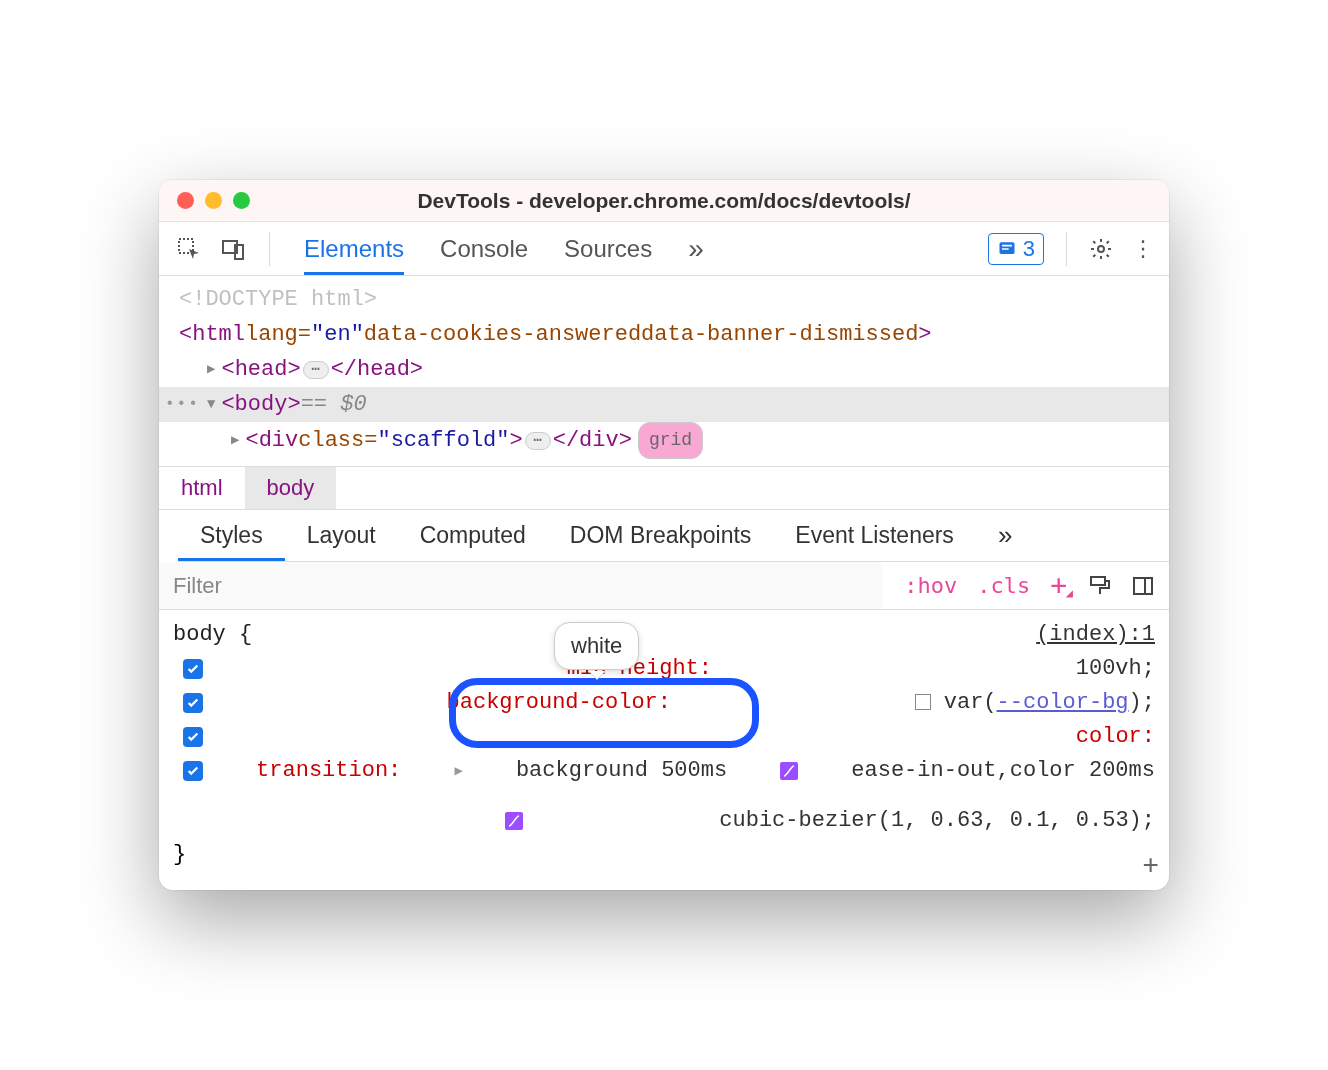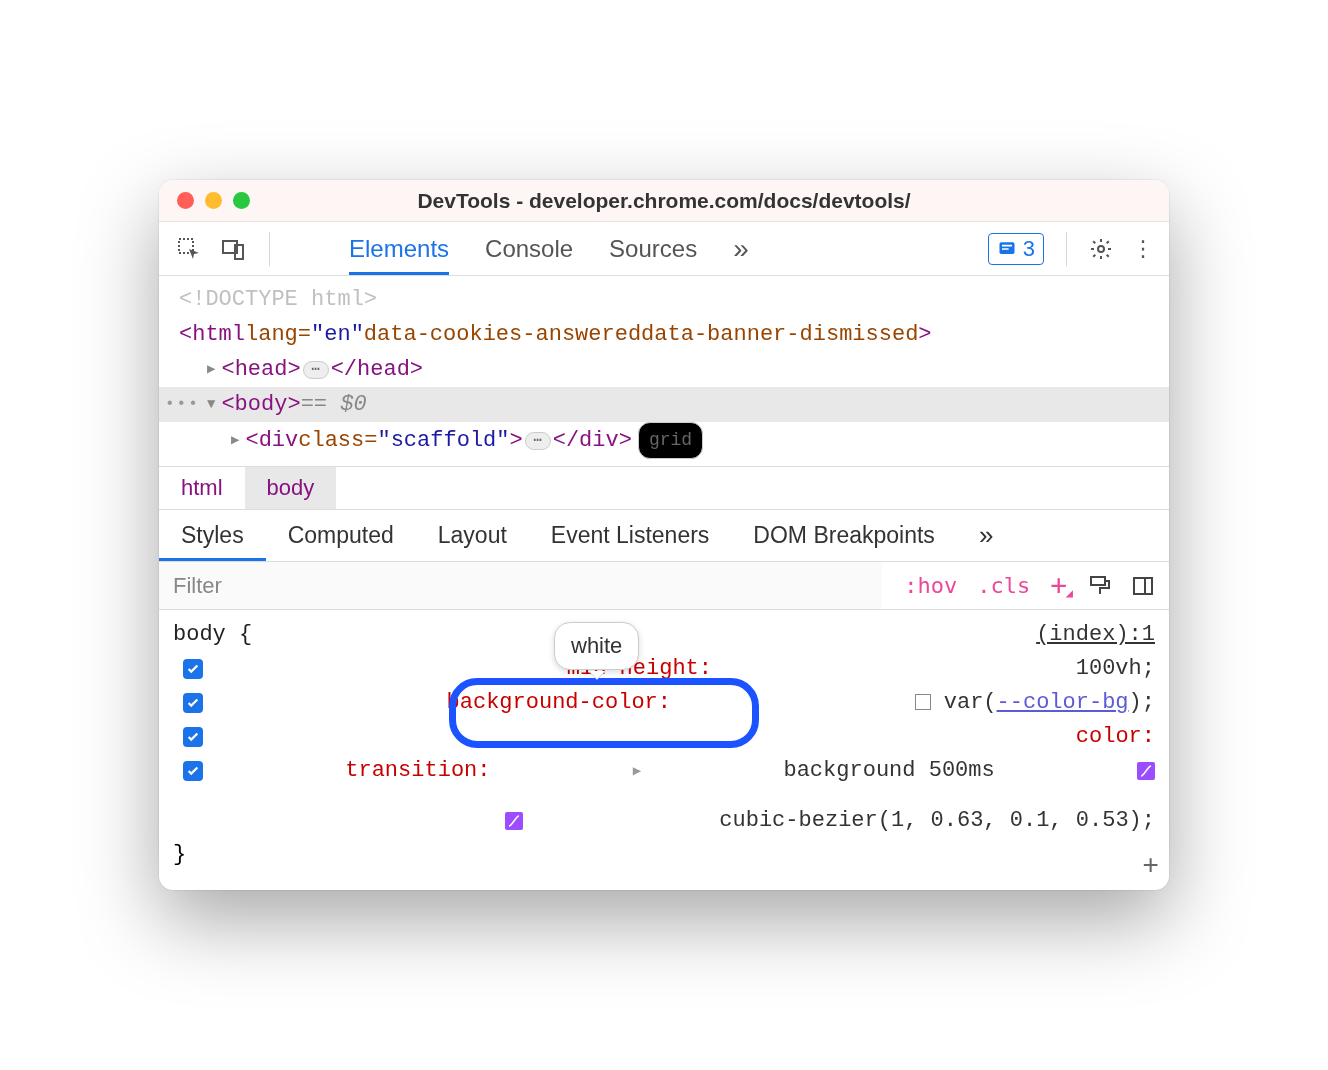--- a/index.html
+++ b/index.html
@@ -44,21 +44,20 @@
   font-weight: 700;
   font-size: 21px;
   color: #333;
   pointer-events: none;
 }
 .toolbar {
   height: 54px;
   display: flex;
   align-items: flex-end;
   border-bottom: 1px solid #ddd;
-  gap: 45px;
 }
 .tool-icons {
   display: flex;
   align-items: center;
   gap: 20px;
   padding: 0 18px;
   height: 100%;
 }
 .divider { width: 1px; height: 34px; background: #d6d6d6; margin: 0 4px;}
 .icon { width: 24px; height: 24px; display:flex; align-items:center; justify-content:center; color:#555; }
@@ -95,36 +94,36 @@
 .c-string { color:#1a1aa6; }
 .c-match { font-style:italic; color:#888; }
 .tri { color:#888; font-size:14px; margin-right:6px; display:inline-block; }
 .ell-badge {
   display:inline-flex; align-items:center; justify-content:center;
   background:#eee; border:1px solid #ccc; border-radius:10px;
   width:26px; height:18px; font-size:14px; color:#666;
   margin:0 2px; vertical-align:middle;
 }
 .grid-badge {
-  display:inline-block; background:#000000; border:1px solid #ccc;
+  display:inline-block; background:#f9a8d4; border:1px solid #ccc;
   border-radius:12px; padding:0 10px; font-size:18px; color:#666; margin-left:6px;
 }
 .ell-gutter {
   position:absolute; left:6px; color:#999; font-size:16px; letter-spacing:2px;
 }
 .breadcrumb {
   display:flex; height:44px; align-items:stretch; border-top:1px solid #ddd; border-bottom:1px solid #ddd;
   font-size:22px;
   text-align:right;
 }
 .crumb { display:flex; align-items:center; padding:0 22px; color:#881280; cursor:pointer;}
 .crumb.selected { background:#e8e8e8; }
 .sub-tabs {
   display:flex; height:52px; align-items:stretch;
-  border-bottom:1px solid #ddd; gap:0;
+  border-bottom:1px solid #ddd; gap:0;margin-left:19px;
 }
 .sub-tab {
   display:flex; align-items:center; padding:0 22px; font-size:23px; color:#333;
   border-bottom:3px solid transparent; padding-top:3px; cursor:pointer;
 }
 .sub-tab.active { border-bottom-color:#1a73e8; }
 .filter-row {
   display:flex; height:48px; align-items:center; border-bottom:1px solid #ddd;
 }
 .filter-input {
@@ -281,24 +280,24 @@
     </div>
   </div>
 
   <div class="breadcrumb">
     <div class="crumb">html</div>
     <div class="crumb selected">body</div>
   </div>
 
   <div class="sub-tabs">
     <div class="sub-tab active">Styles</div>
+    <div class="sub-tab">Layout</div>
     <div class="sub-tab">Computed</div>
-    <div class="sub-tab">Layout</div>
+    <div class="sub-tab">DOM Breakpoints</div>
     <div class="sub-tab">Event Listeners</div>
-    <div class="sub-tab">DOM Breakpoints</div>
     <div class="sub-tab" style="font-size:26px;">»</div>
   </div>
 
   <div class="filter-row">
     <input class="filter-input" placeholder="Filter" style="">
     <div class="filter-tools">
       <span>:hov</span>
       <span>.cls</span>
       <span style="font-size:28px;position:relative;">+<sub style="font-size:12px;position:absolute;bottom:2px;right:-6px;">◢</sub></span>
       <span class="icon">
@@ -360,20 +359,21 @@
           </svg>
         </span>
       <span class="prop-name"><span>transition</span>:</span>
       <span class="tri-gray">▶</span>
       <span class="prop-val">background 500ms </span>
       <span class="ease-swatch">
           <svg viewBox="0 0 12 12">
             <path d="M1 11 C4 11 8 1 11 1" stroke="#fff" stroke-width="1.5" fill="none"></path>
           </svg>
         </span>
+      <span class="prop-val"><span>ease-in-out</span><span>,</span><span>color 200ms</span></span>
       <div style="width:100%;"></div>
       <span style="width:126px;"></span>
       <span class="ease-swatch">
           <svg viewBox="0 0 12 12">
             <path d="M1 11 C4 11 8 1 11 1" stroke="#fff" stroke-width="1.5" fill="none"></path>
           </svg>
         </span>
       <span class="prop-val"><span>cubic-bezier(1, 0.63, 0.1, 0.53)</span>;</span>
     </div>
 

